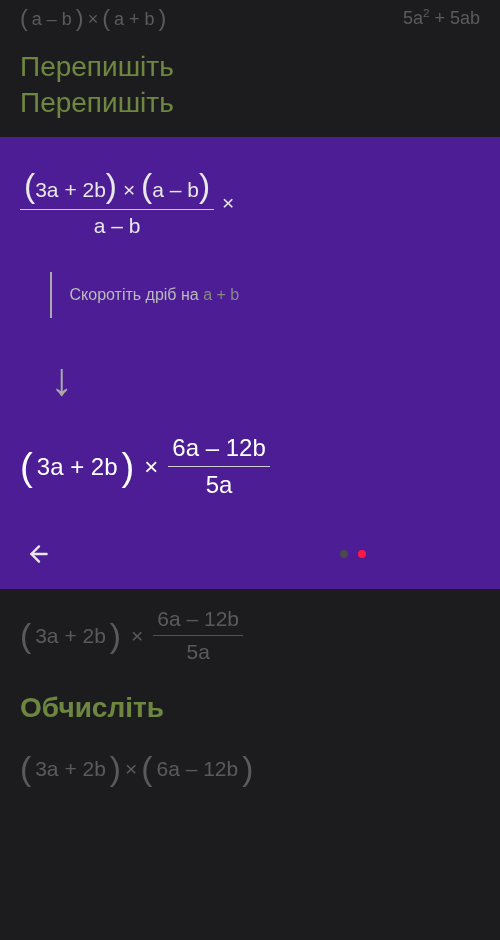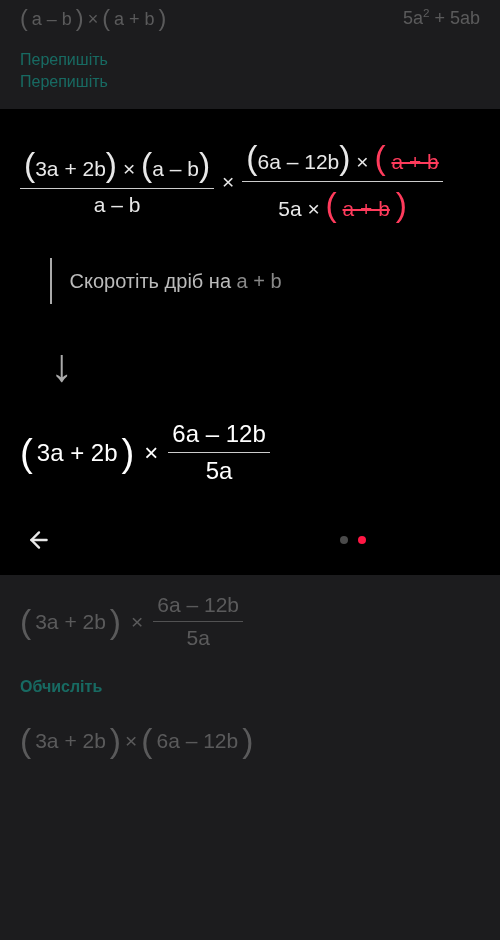--- a/index.html
+++ b/index.html
@@ -26,26 +26,26 @@
     }
     .expr-small {
       font-size: 18px;
       color: #989898;
       display: flex;
       align-items: center;
       gap: 4px;
       margin-bottom: 18px;
     }
     .section-heading {
-      font-size: 16px;
-      color: #14b8a6;
+      font-size: 28px;
+      color: #bef264;
       margin-bottom: 4px;
     }
     .main-panel {
-      background: #000000;
+      background: #4c1d95;
       padding: 30px 20px 20px 20px;
       margin-top: 18px;
       margin-bottom: 18px;
     }
     .paren {
       font-size: 1.3em;
       font-weight: 300;
       position: relative;
       top: -1px;
     }
@@ -97,21 +97,21 @@
       margin-left: 30px;
     }
     .arrow-down {
       color: #aaa;
       font-size: 46px;
       margin-left: 30px;
       margin-bottom: 28px;
       font-weight: 300;
     }
     .step-text {
-      font-size: 20px;
+      font-size: 16px;
       color: #bbb;
     }
     .step-text .hl {
       color: #888;
     }
     .result-expr {
       font-size: 24px;
       color: #fff;
       display: flex;
       align-items: center;
@@ -191,35 +191,20 @@
   <div class="expr-main row1">
     <div class="frac">
       <div class="num">
         <span class="paren-big">(</span><span>3a + 2b</span><span class="paren-big">)</span>
         <span>×</span>
         <span class="paren-big">(</span><span>a – b</span><span class="paren-big">)</span>
       </div>
       <div class="den">a – b</div>
     </div>
     <span class="mult">×</span>
-    <div class="frac">
-      <div class="num">
-        <span class="paren-big">(</span><span>6a – 12b</span><span class="paren-big">)</span>
-        <span>×</span>
-        <span class="paren-big red-paren">(</span>
-        <span class="strike">a + b</span>
-      </div>
-      <div class="den">
-        <span>5a</span>
-        <span>×</span>
-        <span class="paren-big red-paren">(</span>
-        <span class="strike">a + b</span>
-        <span class="paren-big red-paren">)</span>
-      </div>
-    </div>
   </div>
 
   <div class="step-row">
     <div style="width:1.5px;height:46px;background:#aaa;"></div>
     <div class="step-text">
       <span>Скоротіть дріб на</span>
       <span class="hl">a + b</span>
     </div>
   </div>
 

